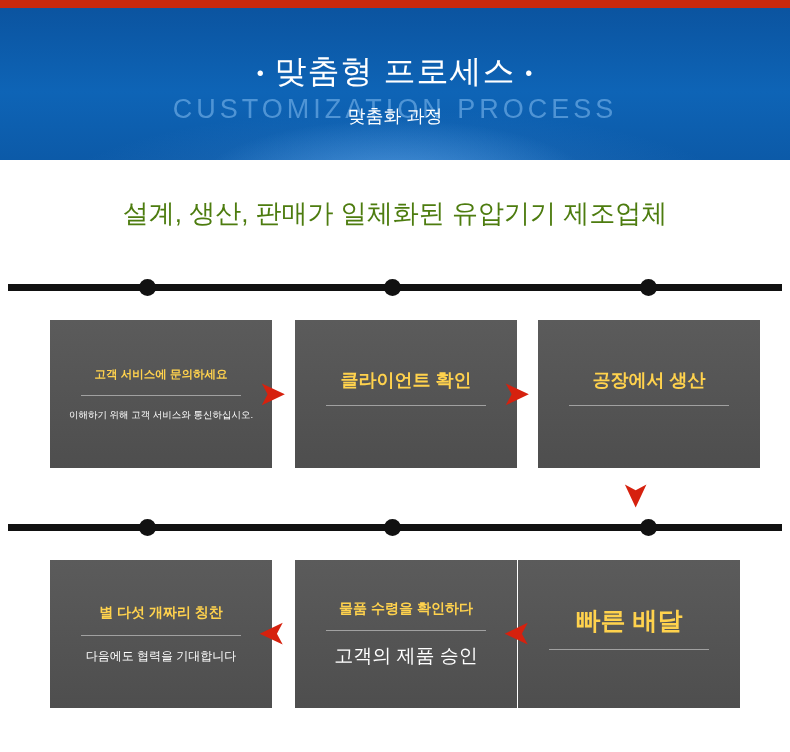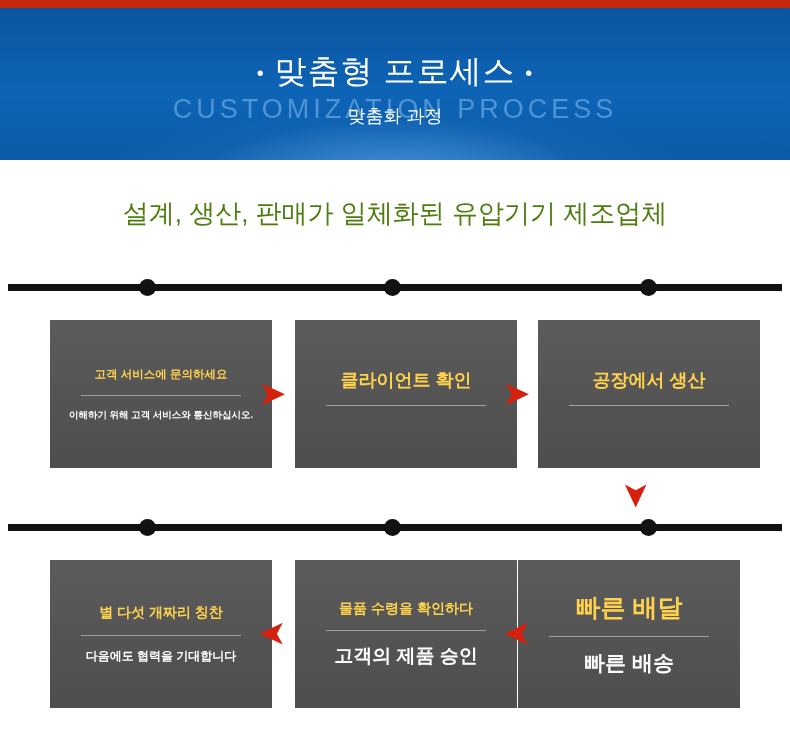--- a/index.html
+++ b/index.html
@@ -119,21 +119,20 @@
   .card .divider {
     width: 160px;
     height: 1px;
     background: rgba(255,255,255,0.45);
     margin: 13px 0;
   }
   .card .bot-line {
     color: #ffffff;
     line-height: 1.25;
     padding: 0 0;
-    font-weight: bold;
   }
 
   
   .c1 { top: 320px; left: 50px; }
   .c2 { top: 320px; left: 295px; }
   .c3 { top: 320px; left: 538px; }
   
   .c4 { top: 560px; left: 50px; }
   .c5 { top: 560px; left: 295px; }
   .c6 { top: 560px; left: 518px; }
@@ -212,21 +211,20 @@
 </div>
 
 <div class="card c3 sz-md">
   <div class="top-line">공장에서 생산</div>
   <div class="divider"></div>
 </div>
 
 <div class="card c6 sz-lg">
   <div class="top-line">빠른 배달</div>
   <div class="divider"></div>
-  <div class="bot-line">빠른 배송</div>
 </div>
 
 <div class="card c5 sz-m2">
   <div class="top-line">물품 수령을 확인하다</div>
   <div class="divider"></div>
   <div class="bot-line">고객의 제품 승인</div>
 </div>
 
 <div class="card c4 sz-s2">
   <div class="top-line">별 다섯 개짜리 칭찬</div>

